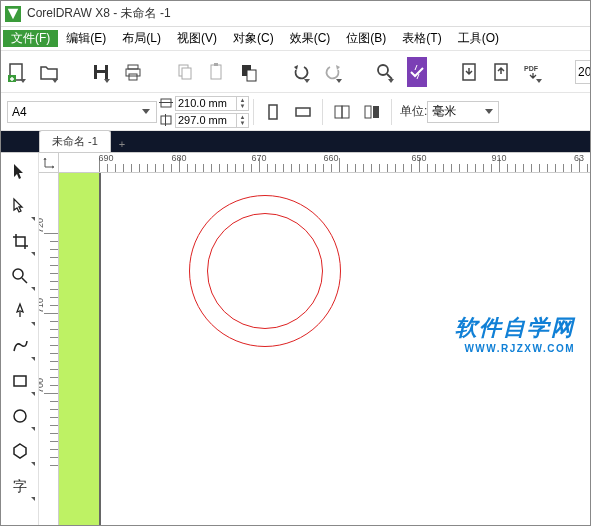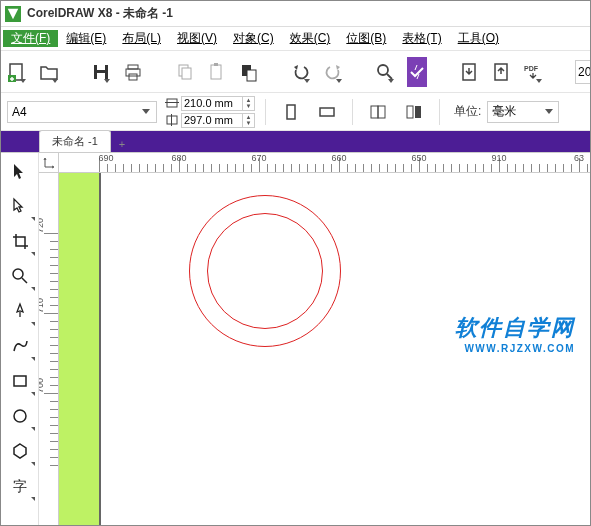--- a/index.html
+++ b/index.html
@@ -1,56 +1,56 @@
 <!DOCTYPE html>
 <html><head>
 <meta charset="utf-8">
 <style>
 * { margin: 0; padding: 0; box-sizing: border-box; font-family: "Microsoft YaHei", "SimSun", sans-serif; }
 body { width: 591px; height: 526px; overflow: hidden; background: #fff; border: 1px solid #888; }
 
 
-.titlebar { height: 26px; background: #fff; display: flex; align-items: center; padding: 0 4px; border-bottom: 1px solid #ddd; font-weight: bold; }
+.titlebar { height: 26px; background: #fff; display: flex; align-items: center; padding: 0 4px; border-bottom: 1px solid #ddd; }
 .titlebar .logo { width: 16px; height: 16px; background: #3a9b3a; margin-right: 6px; display:flex; align-items:center; justify-content:center; }
 .titlebar .logo svg { width:14px; height:14px; }
 .titlebar .title { font-size: 12px; color: #333; }
 
 
 .menubar { height: 24px; display: flex; align-items: center; padding: 0 2px; border-bottom: 1px solid #e5e5e5; font-size: 12px; }
-.menubar .menuitem { padding: 0 8px; cursor: default; text-decoration: underline; }
+.menubar .menuitem { padding: 0 8px; cursor: default; }
 .menubar .menuitem.active { background: #3a9b3a; color: #fff; }
 
 
 .toolbar { height: 42px; display: flex; align-items: center; padding: 0 6px; gap: 12px; border-bottom: 1px solid #e5e5e5; }
 .tbtn { width: 30px; height: 30px; display: flex; align-items: center; justify-content: center; color: #444; position: relative; }
 .tbtn.dd::after { content: ''; border-left: 3px solid transparent; border-right: 3px solid transparent; border-top: 4px solid #555; position: absolute; right: 1px; bottom: 4px; }
 .tsep { width: 1px; height: 26px; background: #ddd; margin: 0 4px; }
 .tbtn svg { width: 20px; height: 20px; }
 .tbtn.dim { color: #aaa; }
 .tbtn.purple { background: #7b3fb5; color:#fff; }
 .zoom-input { width: 30px; height: 24px; border: 1px solid #ccc; font-size: 12px; padding: 0 2px; }
 
 
-.optionbar { height: 38px; display: flex; align-items: center; padding: 0 6px; gap: 6px; border-bottom: 1px solid #e5e5e5; font-size: 12px; }
+.optionbar { height: 38px; display: flex; align-items: center; padding: 0 6px; gap: 0; border-bottom: 1px solid #e5e5e5; font-size: 12px; }
 .paper-select { width: 150px; height: 22px; border: 1px solid #ccc; font-size: 12px; padding: 0 4px; position:relative; display:flex; align-items:center; }
 .paper-select::after { content:''; border-left:4px solid transparent; border-right:4px solid transparent; border-top:5px solid #555; position:absolute; right:6px; }
 .dim-group { display:flex; flex-direction:column; gap:1px; }
 .dim-row { display:flex; align-items:center; height:16px; }
 .dim-row .dicon { width:18px; height:14px; display:flex; align-items:center; justify-content:center; }
 .dim-input { width: 62px; height: 15px; border: 1px solid #ccc; font-size: 11px; padding: 0 2px; }
 .dim-spin { width:12px; height:15px; display:flex; flex-direction:column; border:1px solid #ccc; border-left:none; }
 .dim-spin div { flex:1; display:flex; align-items:center; justify-content:center; font-size:6px; color:#555; }
 .opt-btn { width: 30px; height: 28px; border: 1px solid transparent; display:flex; align-items:center; justify-content:center; }
 .opt-btn svg { width:20px; height:20px; }
 .unit-label { font-size: 12px; color: #333; margin-left:4px; }
 .unit-select { width: 72px; height: 22px; border: 1px solid #ccc; font-size: 12px; padding: 0 4px; display:flex; align-items:center; position:relative; }
 .unit-select::after { content:''; border-left:4px solid transparent; border-right:4px solid transparent; border-top:5px solid #555; position:absolute; right:5px; }
 
 
-.tabbar { height: 22px; display: flex; align-items: flex-end; padding-left: 38px; background: #4c1d95; border-bottom: 1px solid #ccc; font-size: 11px; }
+.tabbar { height: 22px; display: flex; align-items: flex-end; padding-left: 38px; background: #0f172a; border-bottom: 1px solid #ccc; font-size: 11px; }
 .tab { padding: 3px 12px; background: #fff; border: 1px solid #ccc; border-bottom: none; border-radius: 3px 3px 0 0; margin-right: 0; color: #333; }
 .tab-add { width: 18px; height: 16px; display:flex; align-items:center; justify-content:center; color:#888; margin-left:2px; }
 
 
 .workarea { display: flex; height: calc(526px - 26px - 24px - 42px - 38px - 22px - 2px); }
 
 
 .toolbox { width: 38px; background: #fff; border-right: 1px solid #e0e0e0; display:flex; flex-direction:column; align-items:center; padding-top:0; }
 .tool { width: 34px; height: 35px; display:flex; align-items:center; justify-content:center; position:relative; }
 .tool.tri::after { content:''; position:absolute; right:2px; bottom:2px; border-left:4px solid transparent; border-top:4px solid #555; }
@@ -356,21 +356,21 @@
         <div class="tick" style="left: 208px;"></div>
         <div class="tick" style="left: 216px;"></div>
         <div class="tick" style="left: 224px;"></div>
         <div class="tick" style="left: 232px;"></div>
         <div class="tick" style="left: 240px;"></div>
         <div class="tick" style="left: 248px;"></div>
         <div class="tick" style="left: 256px;"></div>
         <div class="tick" style="left: 264px;"></div>
         <div class="tick" style="left: 272px;"></div>
         <div class="tick tickM" style="left: 280px;"></div>
-        <div class="tlabel" style="left: 280px; text-align: right;">660</div>
+        <div class="tlabel" style="left: 272px; text-align: right;">660</div>
         <div class="tick" style="left: 288px;"></div>
         <div class="tick" style="left: 296px;"></div>
         <div class="tick" style="left: 304px;"></div>
         <div class="tick" style="left: 312px;"></div>
         <div class="tick" style="left: 320px;"></div>
         <div class="tick" style="left: 328px;"></div>
         <div class="tick" style="left: 336px;"></div>
         <div class="tick" style="left: 344px;"></div>
         <div class="tick" style="left: 352px;"></div>
         <div class="tick tickM" style="left: 360px;"></div>

